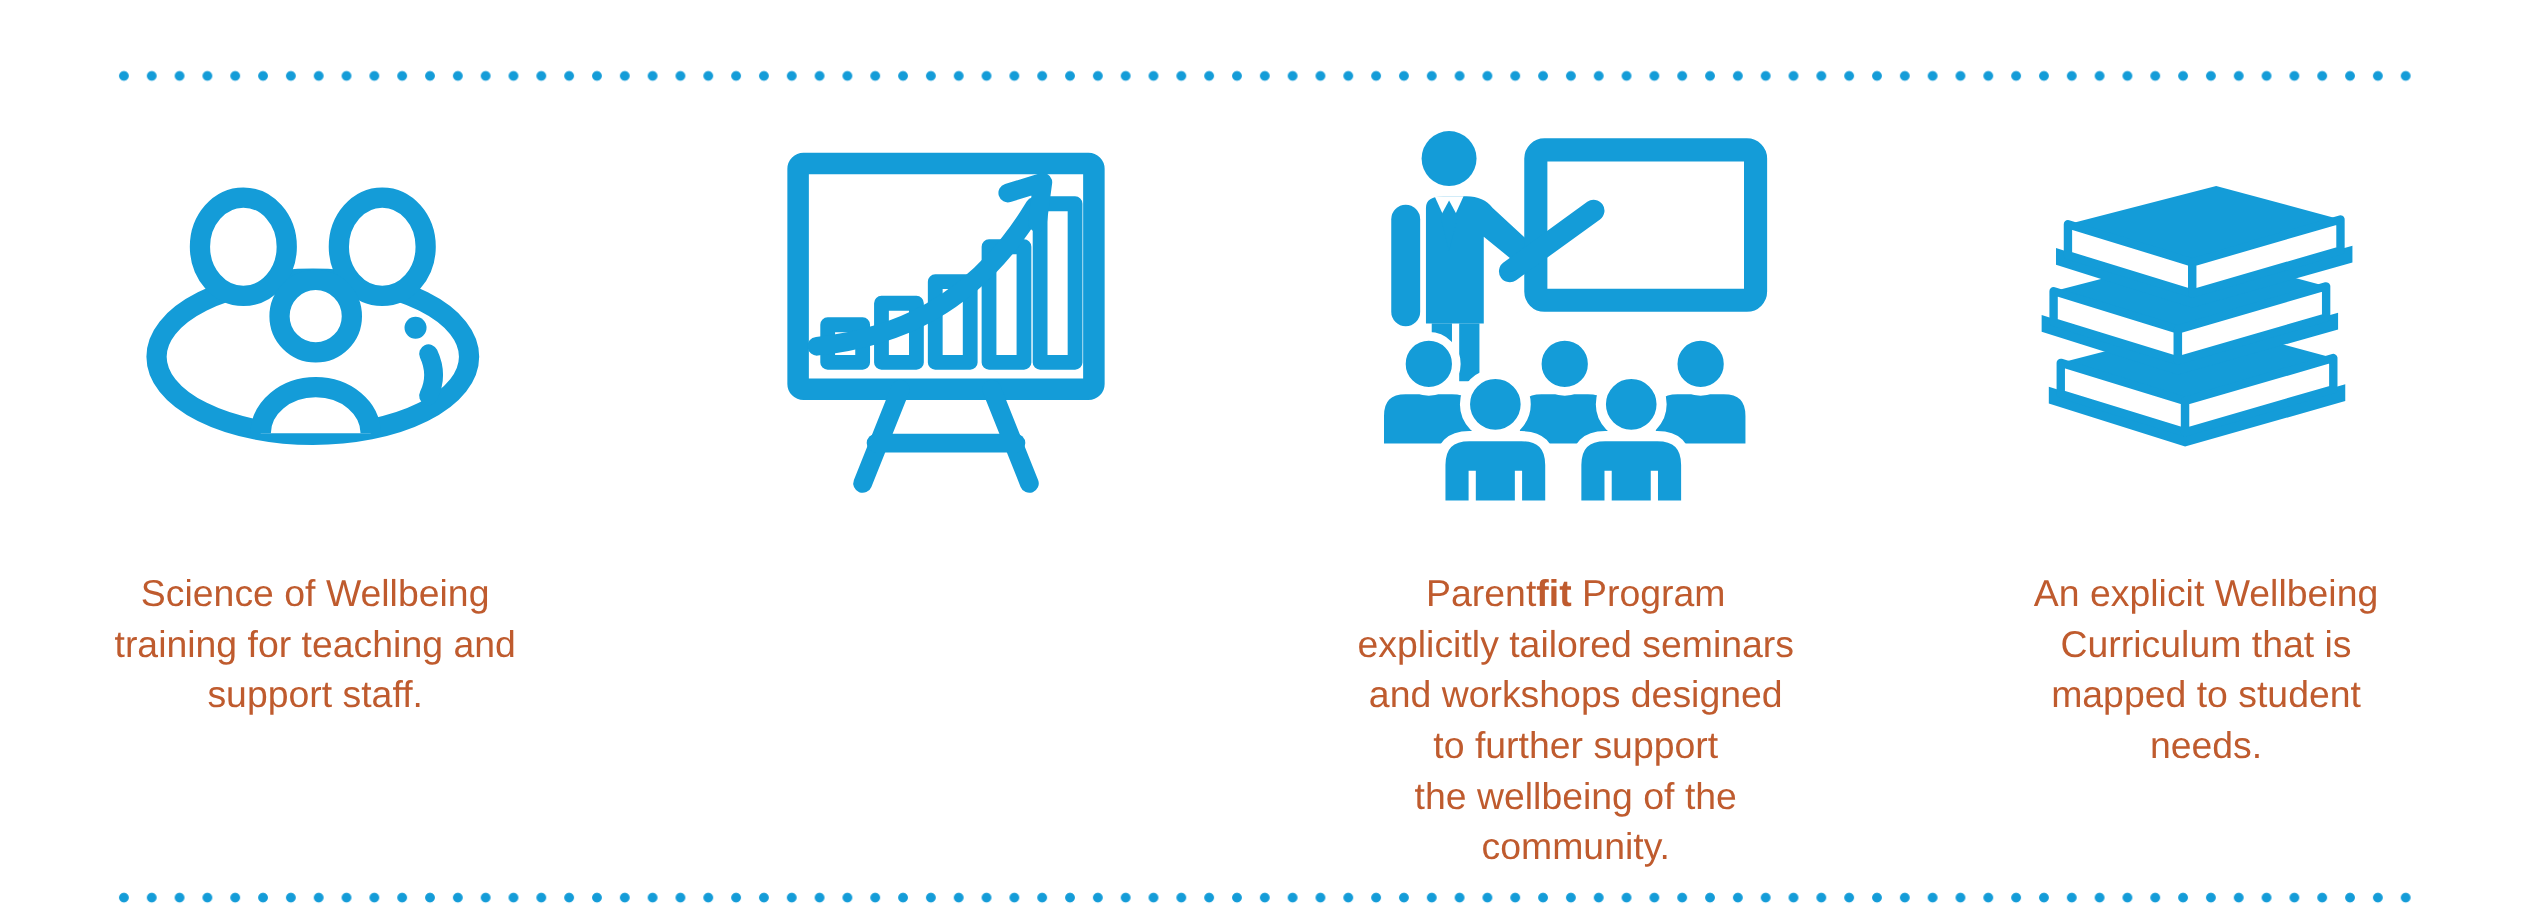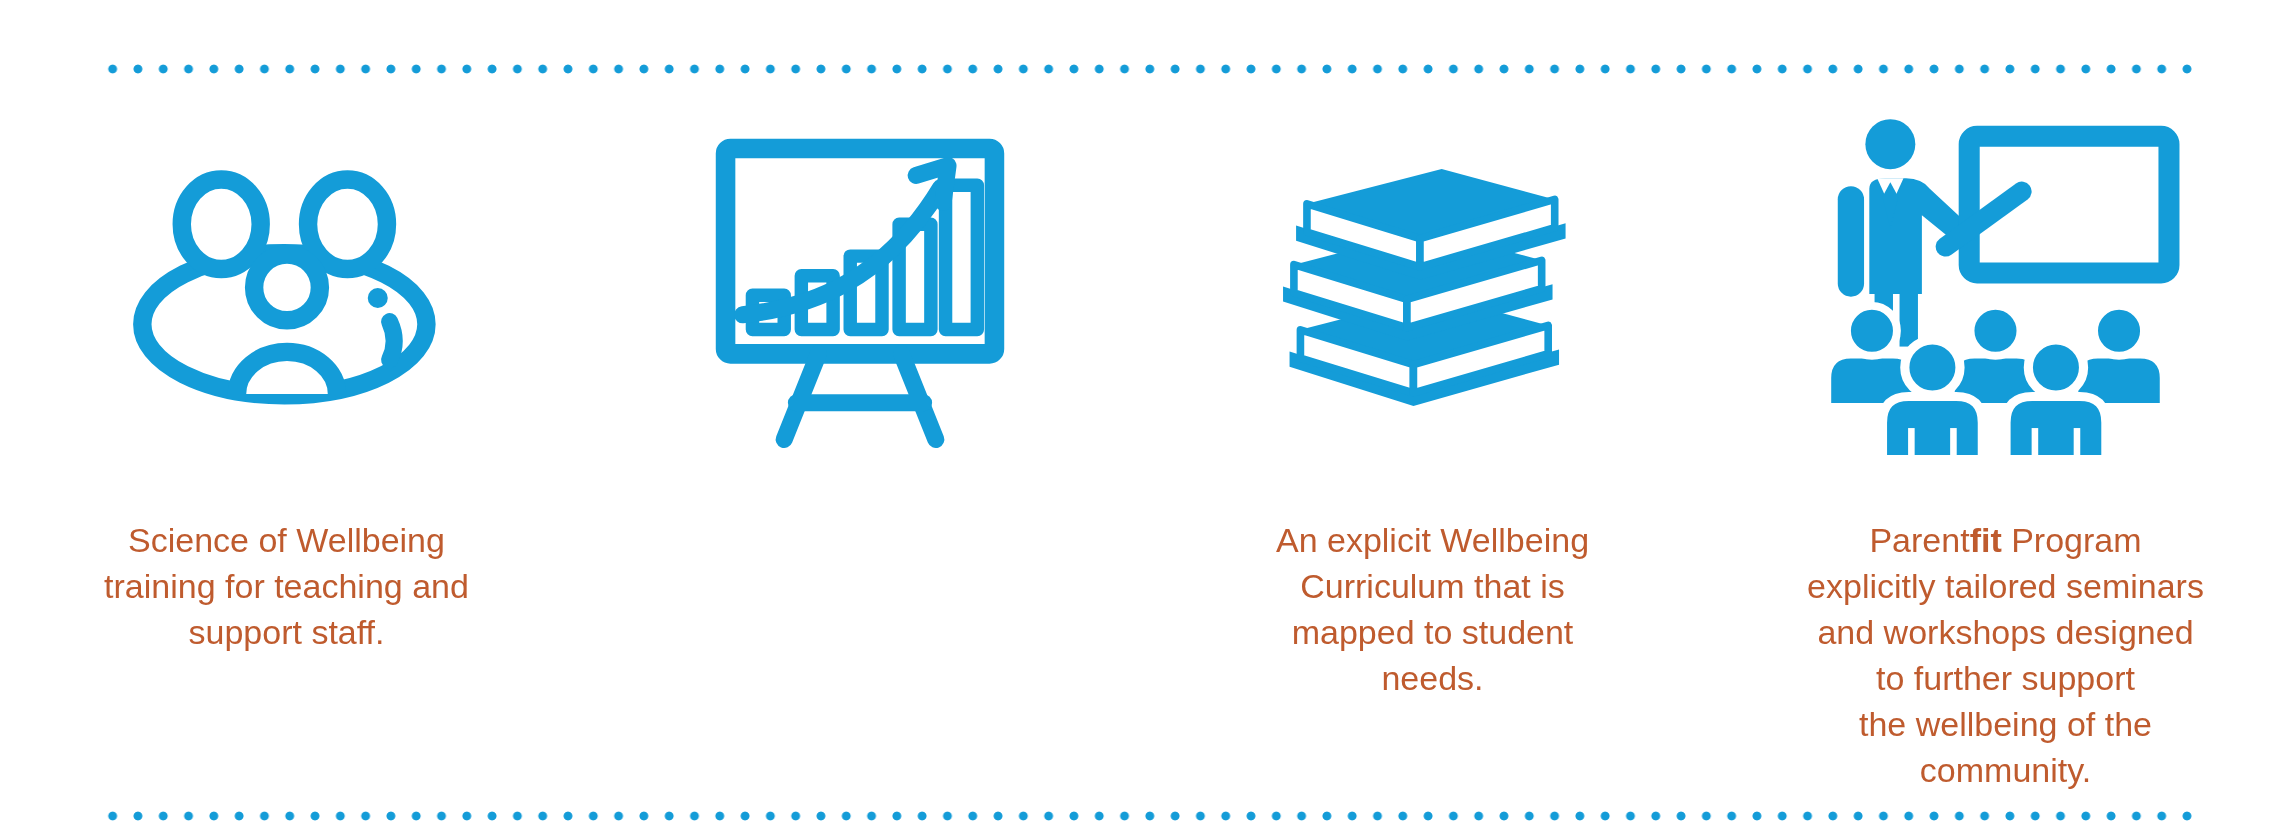--- a/index.html
+++ b/index.html
@@ -104,52 +104,20 @@
             <path d="M48,92 L34,127"></path>
             <path d="M82,92 L96,127"></path>
             <path d="M39,112 L91,112"></path>
           </g>
         </svg>
       </div>
     </div>
 
     <div class="feature">
       <div class="icon-box">
-        <svg class="icon" width="326" height="272" viewBox="0 0 150 125">
-
-          <g transform="translate(12,63)">
-            <path d="M2,16 L64,0 L116,14 L54,32 Z" fill="currentColor"></path>
-            <path d="M-3,26 L54,44 L121,25 L121,32 L54,51 L-3,33 Z" fill="currentColor"></path>
-            <path d="M2,16 L54,32 L54,45 L2,29 Z" fill="#fff" stroke="currentColor" stroke-width="3.5" stroke-linejoin="round"></path>
-            <path d="M54,32 L116,14 L116,27 L54,45 Z" fill="#fff" stroke="currentColor" stroke-width="3.5" stroke-linejoin="round"></path>
-          </g>
-
-          <g transform="translate(9,33)">
-            <path d="M2,16 L64,0 L116,14 L54,32 Z" fill="currentColor"></path>
-            <path d="M-3,26 L54,44 L121,25 L121,32 L54,51 L-3,33 Z" fill="currentColor"></path>
-            <path d="M2,16 L54,32 L54,45 L2,29 Z" fill="#fff" stroke="currentColor" stroke-width="3.5" stroke-linejoin="round"></path>
-            <path d="M54,32 L116,14 L116,27 L54,45 Z" fill="#fff" stroke="currentColor" stroke-width="3.5" stroke-linejoin="round"></path>
-          </g>
-
-          <g transform="translate(15,5)">
-            <path d="M2,16 L64,0 L116,14 L54,32 Z" fill="currentColor"></path>
-            <path d="M-3,26 L54,44 L121,25 L121,32 L54,51 L-3,33 Z" fill="currentColor"></path>
-            <path d="M2,16 L54,32 L54,45 L2,29 Z" fill="#fff" stroke="currentColor" stroke-width="3.5" stroke-linejoin="round"></path>
-            <path d="M54,32 L116,14 L116,27 L54,45 Z" fill="#fff" stroke="currentColor" stroke-width="3.5" stroke-linejoin="round"></path>
-          </g>
-        </svg>
-      </div>
-      <p class="caption"><span>An explicit Wellbeing
-Curriculum that is
-mapped to student
-needs.</span></p>
-    </div>
-
-    <div class="feature">
-      <div class="icon-box">
         <svg class="icon" width="368" height="368" viewBox="0 0 140 140">
 
           <g fill="currentColor">
             <rect x="6" y="29" width="10" height="42" rx="5"></rect>
             <path d="M18,30 Q18,26 24,26 L32,26 Q38,26 41,30 L54,42 L49,49 L38,40 L38,70 L18,70 Z"></path>
             <rect x="20" y="70" width="7" height="20"></rect>
             <rect x="29.5" y="70" width="7" height="20"></rect>
             <circle cx="26" cy="13" r="9.5"></circle>
             <path d="M21,26 L31,26 L26,37 Z" fill="#fff"></path>
             <path d="M26,27.5 L29,33 L26,45 L23,33 Z" fill="currentColor"></path>
@@ -183,17 +151,49 @@
         </svg>
       </div>
       <p class="caption"><span>Parent</span><b>fit</b><span> Program
 explicitly tailored seminars
 and workshops designed
 to further support
 the wellbeing of the
 community.</span></p>
     </div>
 
+    <div class="feature">
+      <div class="icon-box">
+        <svg class="icon" width="326" height="272" viewBox="0 0 150 125">
+
+          <g transform="translate(12,63)">
+            <path d="M2,16 L64,0 L116,14 L54,32 Z" fill="currentColor"></path>
+            <path d="M-3,26 L54,44 L121,25 L121,32 L54,51 L-3,33 Z" fill="currentColor"></path>
+            <path d="M2,16 L54,32 L54,45 L2,29 Z" fill="#fff" stroke="currentColor" stroke-width="3.5" stroke-linejoin="round"></path>
+            <path d="M54,32 L116,14 L116,27 L54,45 Z" fill="#fff" stroke="currentColor" stroke-width="3.5" stroke-linejoin="round"></path>
+          </g>
+
+          <g transform="translate(9,33)">
+            <path d="M2,16 L64,0 L116,14 L54,32 Z" fill="currentColor"></path>
+            <path d="M-3,26 L54,44 L121,25 L121,32 L54,51 L-3,33 Z" fill="currentColor"></path>
+            <path d="M2,16 L54,32 L54,45 L2,29 Z" fill="#fff" stroke="currentColor" stroke-width="3.5" stroke-linejoin="round"></path>
+            <path d="M54,32 L116,14 L116,27 L54,45 Z" fill="#fff" stroke="currentColor" stroke-width="3.5" stroke-linejoin="round"></path>
+          </g>
+
+          <g transform="translate(15,5)">
+            <path d="M2,16 L64,0 L116,14 L54,32 Z" fill="currentColor"></path>
+            <path d="M-3,26 L54,44 L121,25 L121,32 L54,51 L-3,33 Z" fill="currentColor"></path>
+            <path d="M2,16 L54,32 L54,45 L2,29 Z" fill="#fff" stroke="currentColor" stroke-width="3.5" stroke-linejoin="round"></path>
+            <path d="M54,32 L116,14 L116,27 L54,45 Z" fill="#fff" stroke="currentColor" stroke-width="3.5" stroke-linejoin="round"></path>
+          </g>
+        </svg>
+      </div>
+      <p class="caption"><span>An explicit Wellbeing
+Curriculum that is
+mapped to student
+needs.</span></p>
+    </div>
+
   </div>
 
   <div class="dotted-divider bottom"></div>
 
 </div>
 
 </body></html>

